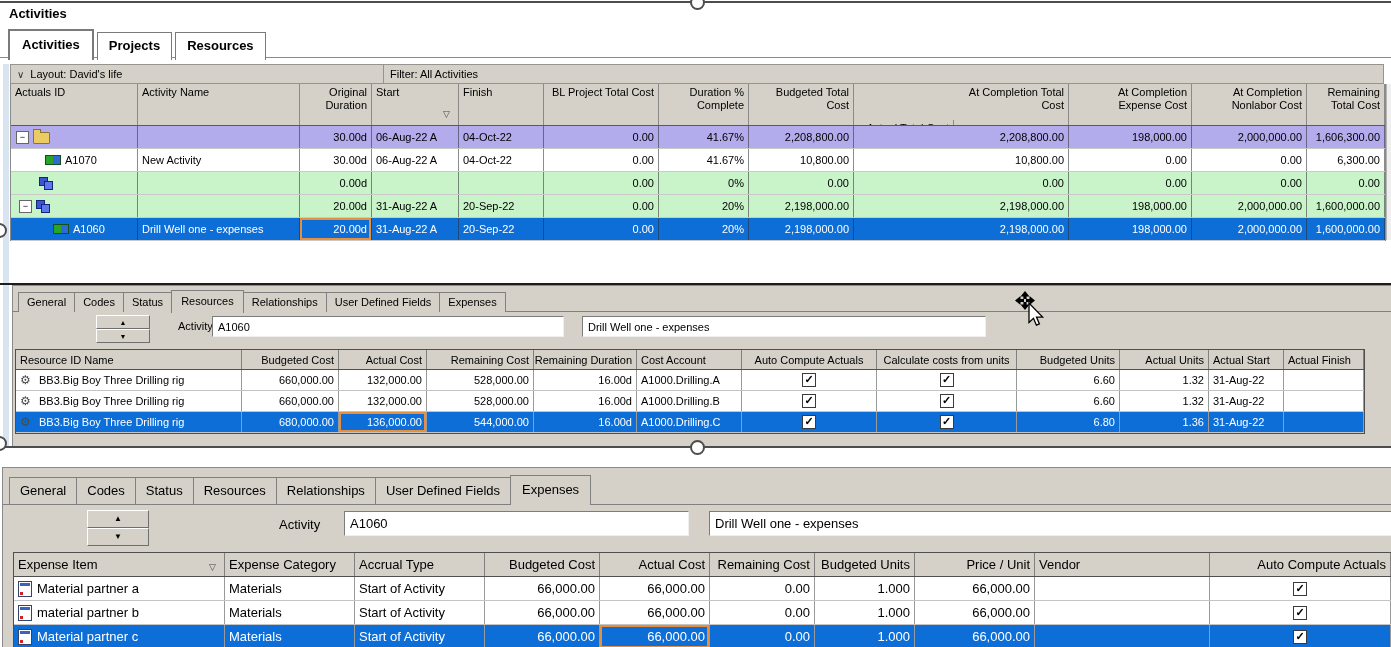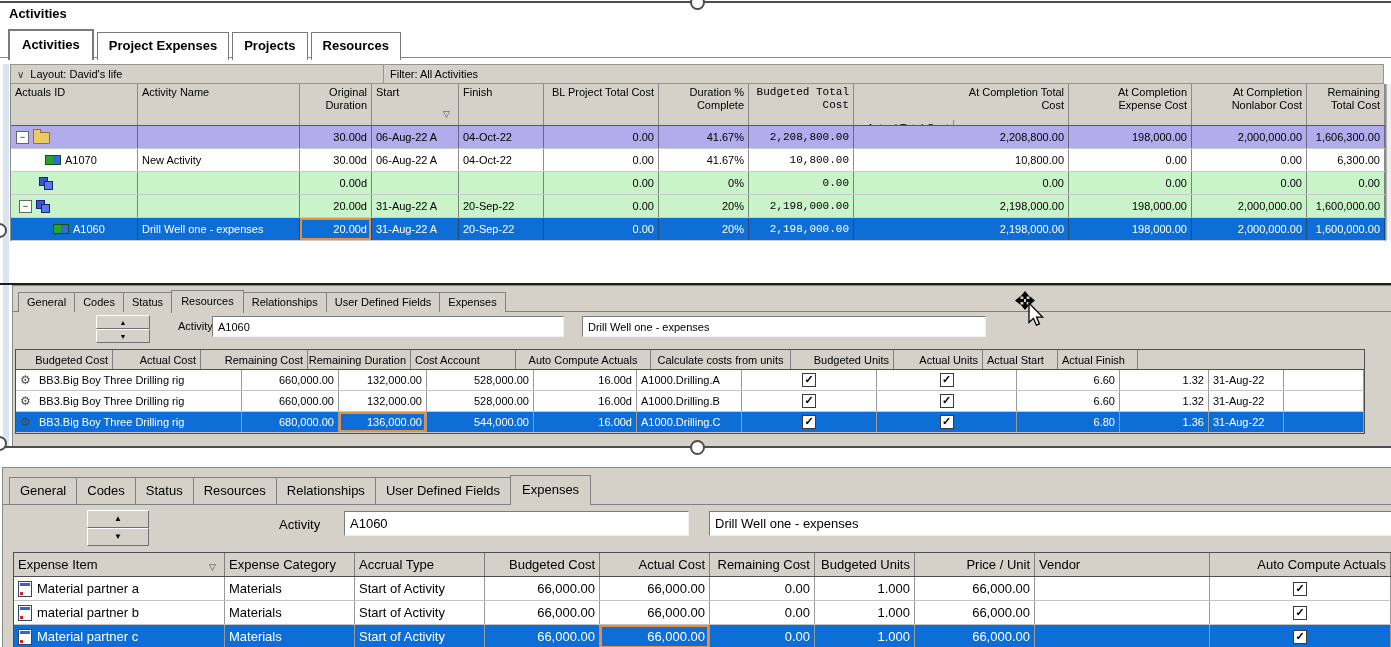--- a/index.html
+++ b/index.html
@@ -32,21 +32,21 @@
   .mh{box-sizing:border-box;border-right:1px solid #8a8a8a;padding:2px 4px;display:flex;
       align-items:flex-start;overflow:hidden;position:relative;line-height:13px;}
   .mh.num{text-align:right;}
   .mh.num span{width:100%;text-align:right;}
   .sortg{position:absolute;right:8px;bottom:4px;font-size:9px;color:#444;}
   .mrow{display:flex;height:23px;box-sizing:border-box;border-bottom:1px solid #c9c9c9;}
   .mc{box-sizing:border-box;border-right:1px solid rgba(45,45,45,.55);padding:0 4px;display:flex;
       align-items:center;overflow:hidden;white-space:nowrap;}
   .mc.num{justify-content:flex-end;}
   .mc0{width:127px;} .mc1{width:162px;} .mc2{width:72px;} .mc3{width:87px;} .mc4{width:85px;}
-  .mc5{width:115px;} .mc6{width:90px;} .mc7{width:105px;font-family:Liberation Mono, monospace;} .mc8{width:100px;margin-top:36px;} .mc9{width:115px;}
+  .mc5{width:115px;} .mc6{width:90px;} .mc7{width:105px;} .mc8{width:100px;margin-top:36px;} .mc9{width:115px;}
   .mc10{width:123px;} .mc11{width:115px;} .mc12{width:78px;}
   .r-proj{background:#b2abec;}
   .r-wbs{background:#c9f3c9;}
   .r-act{background:#fff;}
   .r-sel{background:#0d6ed8;color:#fff;}
   .plabel{font-weight:bold;font-size:13px;margin-top:48px;}
   .idcell{gap:4px;}
   .focus{box-shadow:inset 0 0 0 2px #e78f3c;}
   .vscroll{position:absolute;left:1386px;top:84px;width:5px;height:156px;background:#efefef;border-left:1px solid #b5b5b5;}
   
@@ -113,21 +113,20 @@
   .cursor{position:absolute;left:1014px;top:291px;z-index:60;}
 </style>
 </head>
 <body>
 
 <div id="root">
 
   <div class="wtitle">Activities</div>
   <div class="vtabs">
     <div class="vtab sel">Activities</div>
-    <div class="vtab">Project Expenses</div>
     <div class="vtab">Projects</div>
     <div class="vtab">Resources</div>
   </div>
   <div class="tabline"></div>
   <div class="edgestrip"></div>
 
   <div class="lbar">
     <div class="lsec lsec1">
       <span class="chev">∨</span>
       <span>Layout: David's life</span>
@@ -429,20 +428,23 @@
     <div class="flabel" style="left:165px;top:34px">Activity</div>
     <div class="field" style="left:199px;top:30px;width:352px;height:21px">
         <span>A1060</span>
       </div>
     <div class="field" style="left:569px;top:30px;width:404px;height:21px">
         <span>Drill Well one - expenses</span>
       </div>
 
     <div class="dgrid" style="left:2px;top:63px;width:1348px">
       <div class="dhead">
+        <div class="dh rc0">
+            <span>Resource ID Name</span>
+          </div>
         <div class="dh rc1 num">
             <span>Budgeted Cost</span>
           </div>
         <div class="dh rc2 num">
             <span>Actual Cost</span>
           </div>
         <div class="dh rc3 num">
             <span>Remaining Cost</span>
           </div>
         <div class="dh rc4 num">

